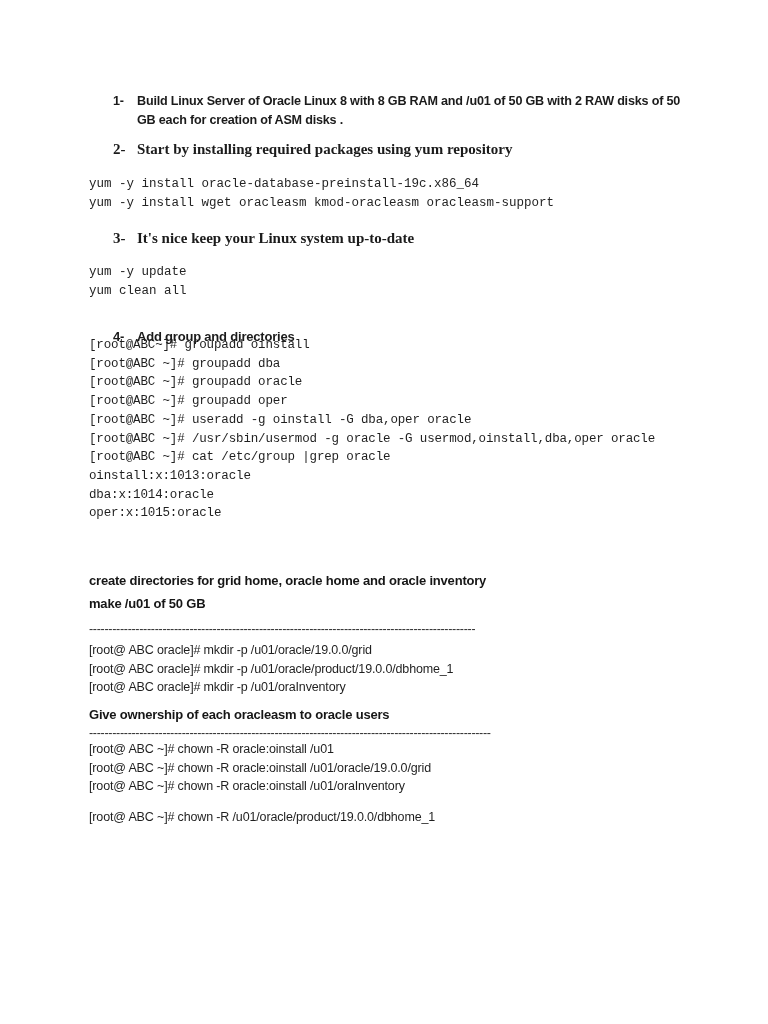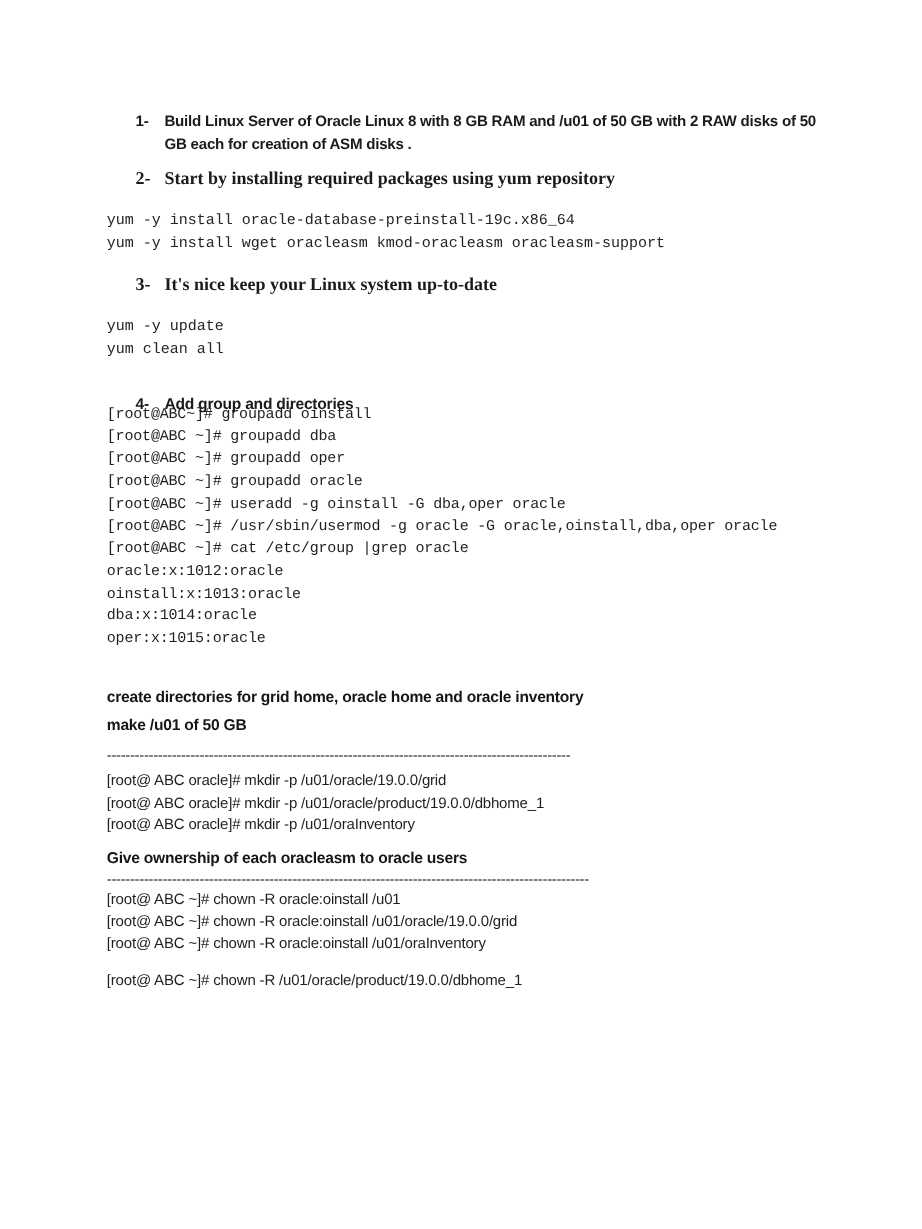--- a/index.html
+++ b/index.html
@@ -95,26 +95,25 @@
   </div>
 
   <div class="num-item sans-bold" style="top:328px; font-size:13px;">
     <span class="num-col">4-</span>
     <span>Add group and directories</span>
   </div>
 
   <div class="abs console" style="top:336px;font-family:Liberation Mono, monospace;">
     <div class="line">[root@ABC~]# groupadd oinstall</div>
     <div class="line">[root@ABC ~]# groupadd dba</div>
+    <div class="line">[root@ABC ~]# groupadd oracle</div>
     <div class="line">[root@ABC ~]# groupadd oper</div>
-    <div class="line">[root@ABC ~]# groupadd oracle</div>
     <div class="line">[root@ABC ~]# useradd -g oinstall -G dba,oper oracle</div>
-    <div class="line">[root@ABC ~]# /usr/sbin/usermod -g oracle -G oracle,oinstall,dba,oper oracle</div>
+    <div class="line">[root@ABC ~]# /usr/sbin/usermod -g oracle -G usermod,oinstall,dba,oper oracle</div>
     <div class="line">[root@ABC ~]# cat /etc/group |grep oracle</div>
-    <div class="line">oracle:x:1012:oracle</div>
     <div class="line">oinstall:x:1013:oracle</div>
     <div class="line">dba:x:1014:oracle</div>
     <div class="line">oper:x:1015:oracle</div>
   </div>
 
   <div class="abs label-bold" style="top:573px;">create directories for grid home, oracle home and oracle inventory</div>
 
   <div class="abs label-bold" style="top:596px;">make /u01 of 50 GB</div>
 
   <div class="abs sep" style="top:622px;">----------------------------------------------------------------------------------------------------</div>

